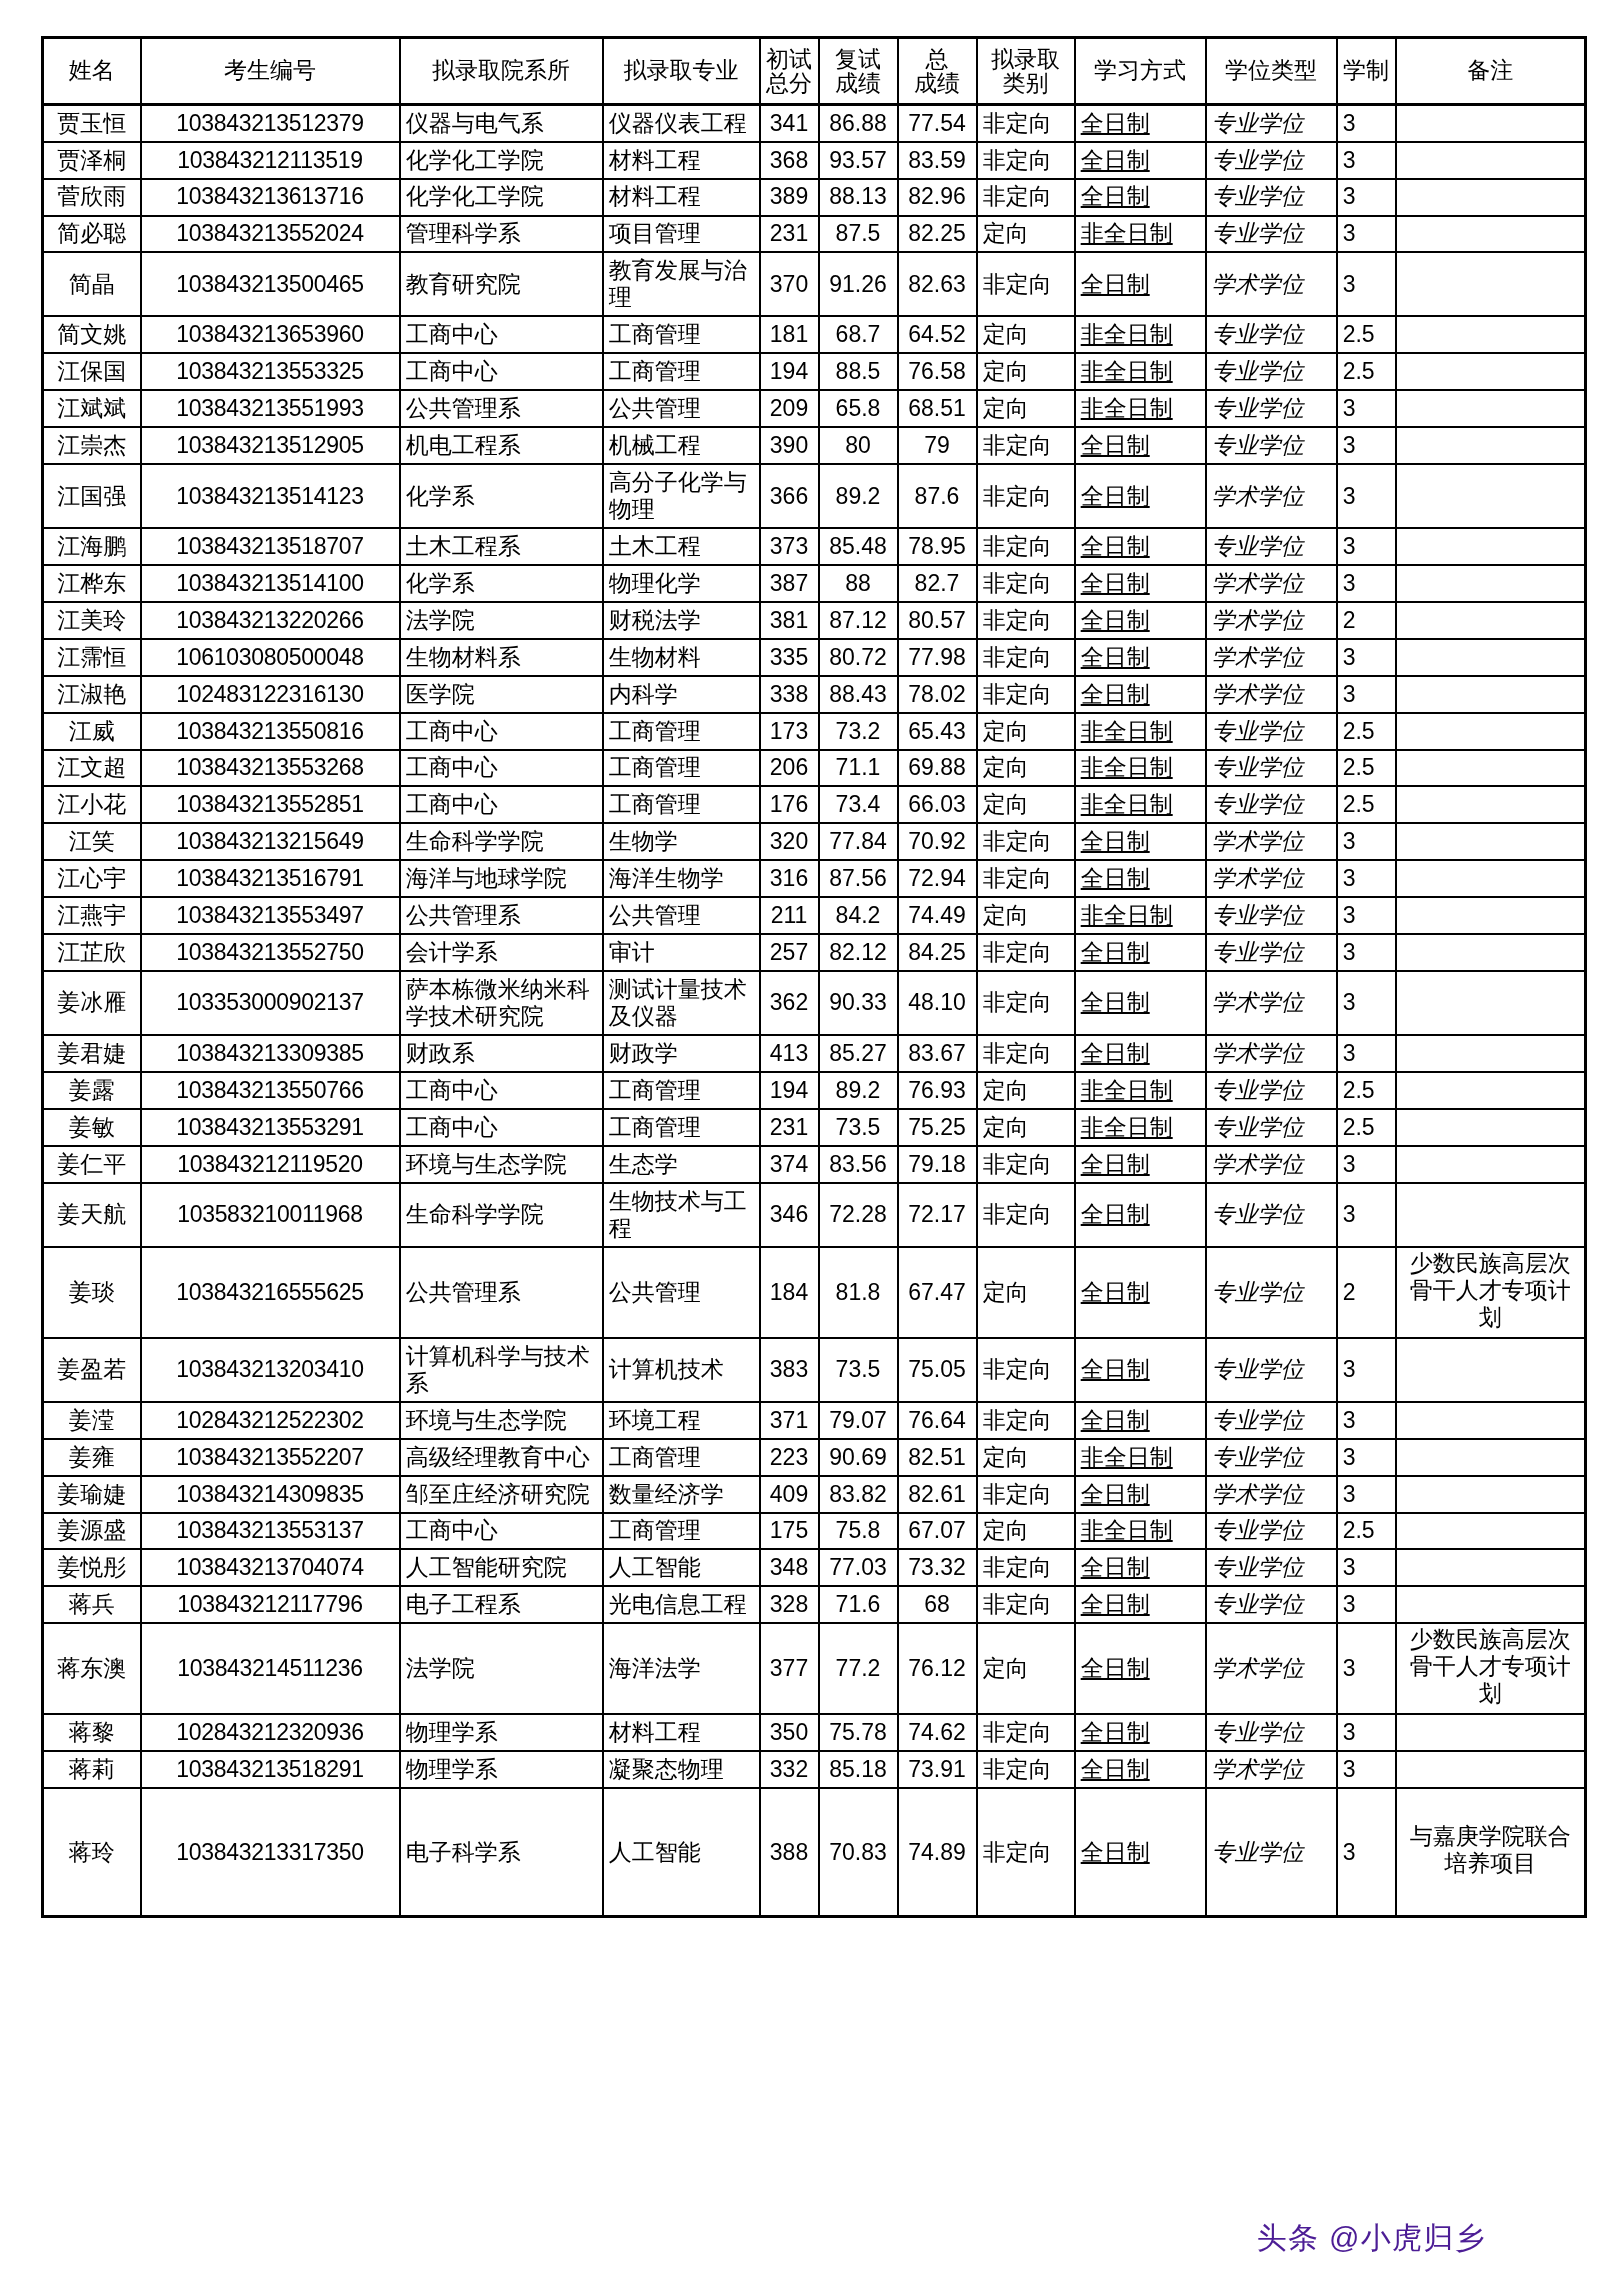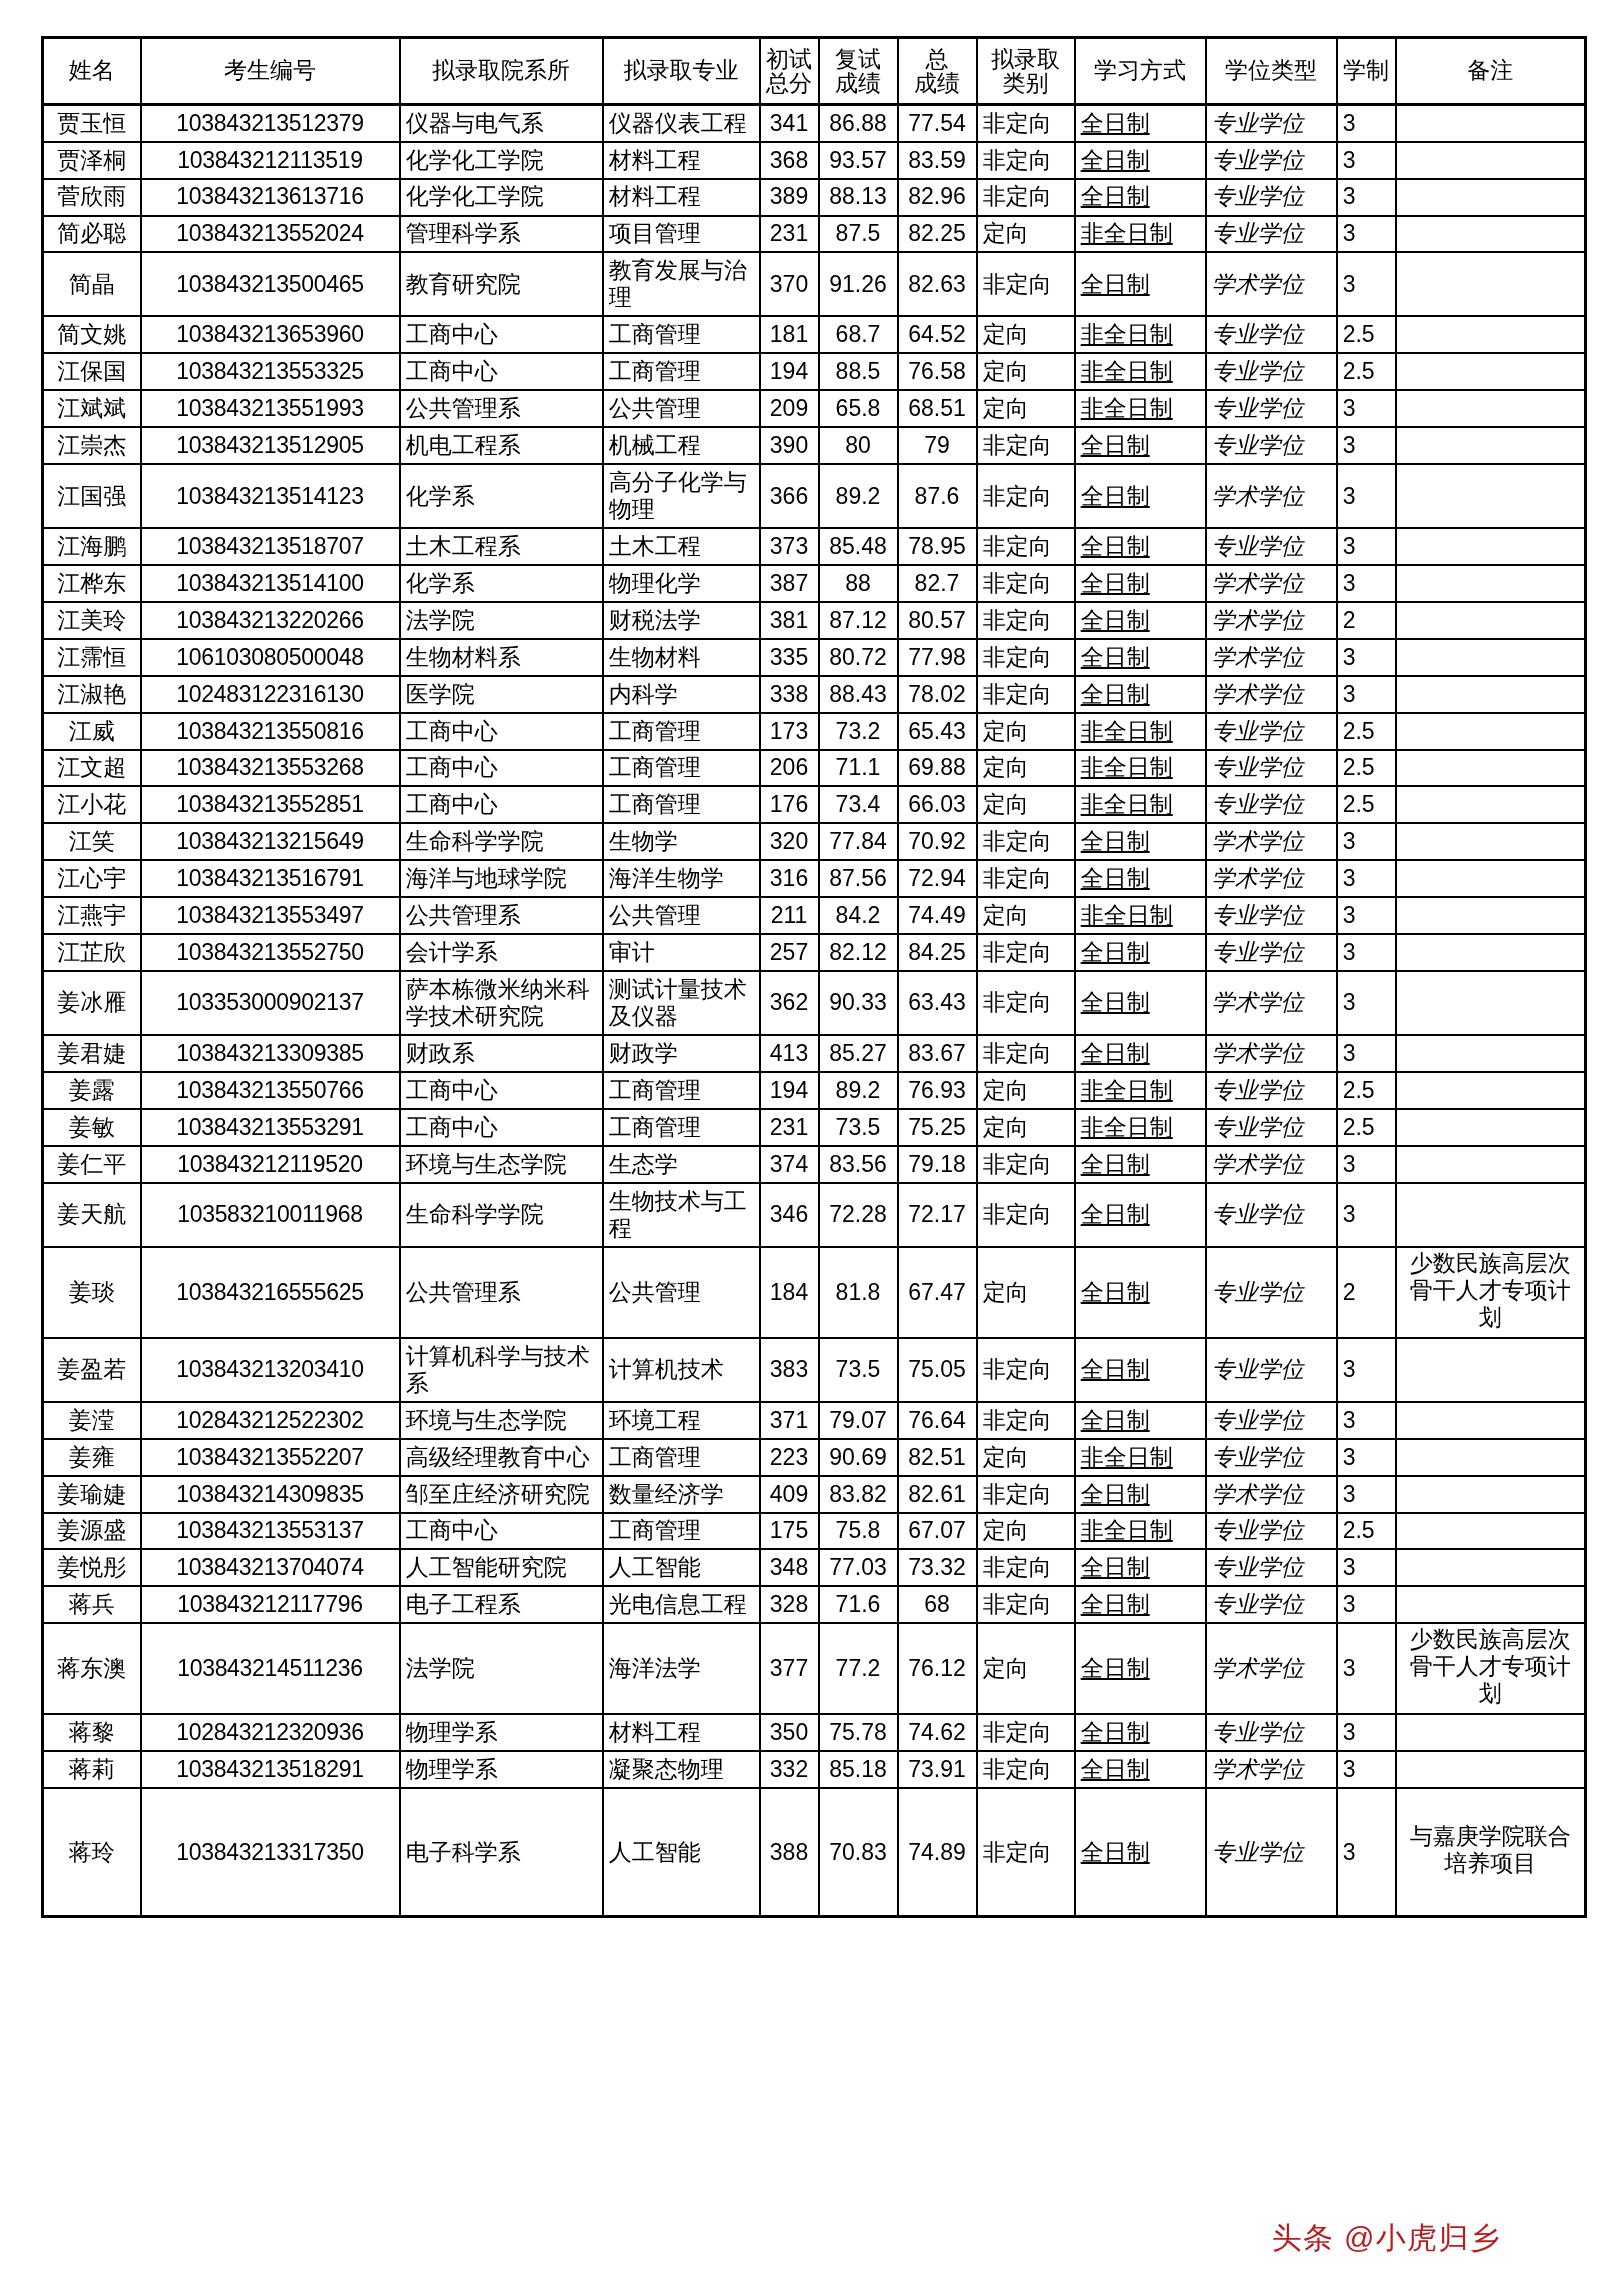--- a/index.html
+++ b/index.html
@@ -65,24 +65,24 @@
   td.mode{text-align:left;white-space:nowrap;text-decoration:underline;}
   td.degree{text-align:left;white-space:nowrap;font-style:italic;}
   td.years{text-align:left;white-space:nowrap;}
   td.note{text-align:center;font-family:Liberation Mono, monospace;}
 
   
   tr.tall-last td{height:118px;vertical-align:middle;}
 
   .watermark{
     position:absolute;
-    right:63px;
+    right:78px;
     bottom:36px;
     font-size:30px;
-    color:#b91c1c;
+    color:#4c1d95;
     font-family:"Liberation Sans","DejaVu Sans",sans-serif;
     white-space:nowrap;
     letter-spacing:1.3px;
     pointer-events:none;
     user-select:none;
   }
 </style>
 </head>
 <body>
 
@@ -440,21 +440,21 @@
           <td class="years">3</td>
           <td class="note"></td>
         </tr>
         <tr>
           <td class="name">姜冰雁</td>
           <td class="id">103353000902137</td>
           <td class="dept">萨本栋微米纳米科学技术研究院</td>
           <td class="major">测试计量技术及仪器</td>
           <td class="num">362</td>
           <td class="num">90.33</td>
-          <td class="num">63.43</td>
+          <td class="num">48.10</td>
           <td class="cat">非定向</td>
           <td class="mode">全日制</td>
           <td class="degree">学术学位</td>
           <td class="years">3</td>
           <td class="note"></td>
         </tr>
         <tr>
           <td class="name">姜君婕</td>
           <td class="id">103843213309385</td>
           <td class="dept">财政系</td>

